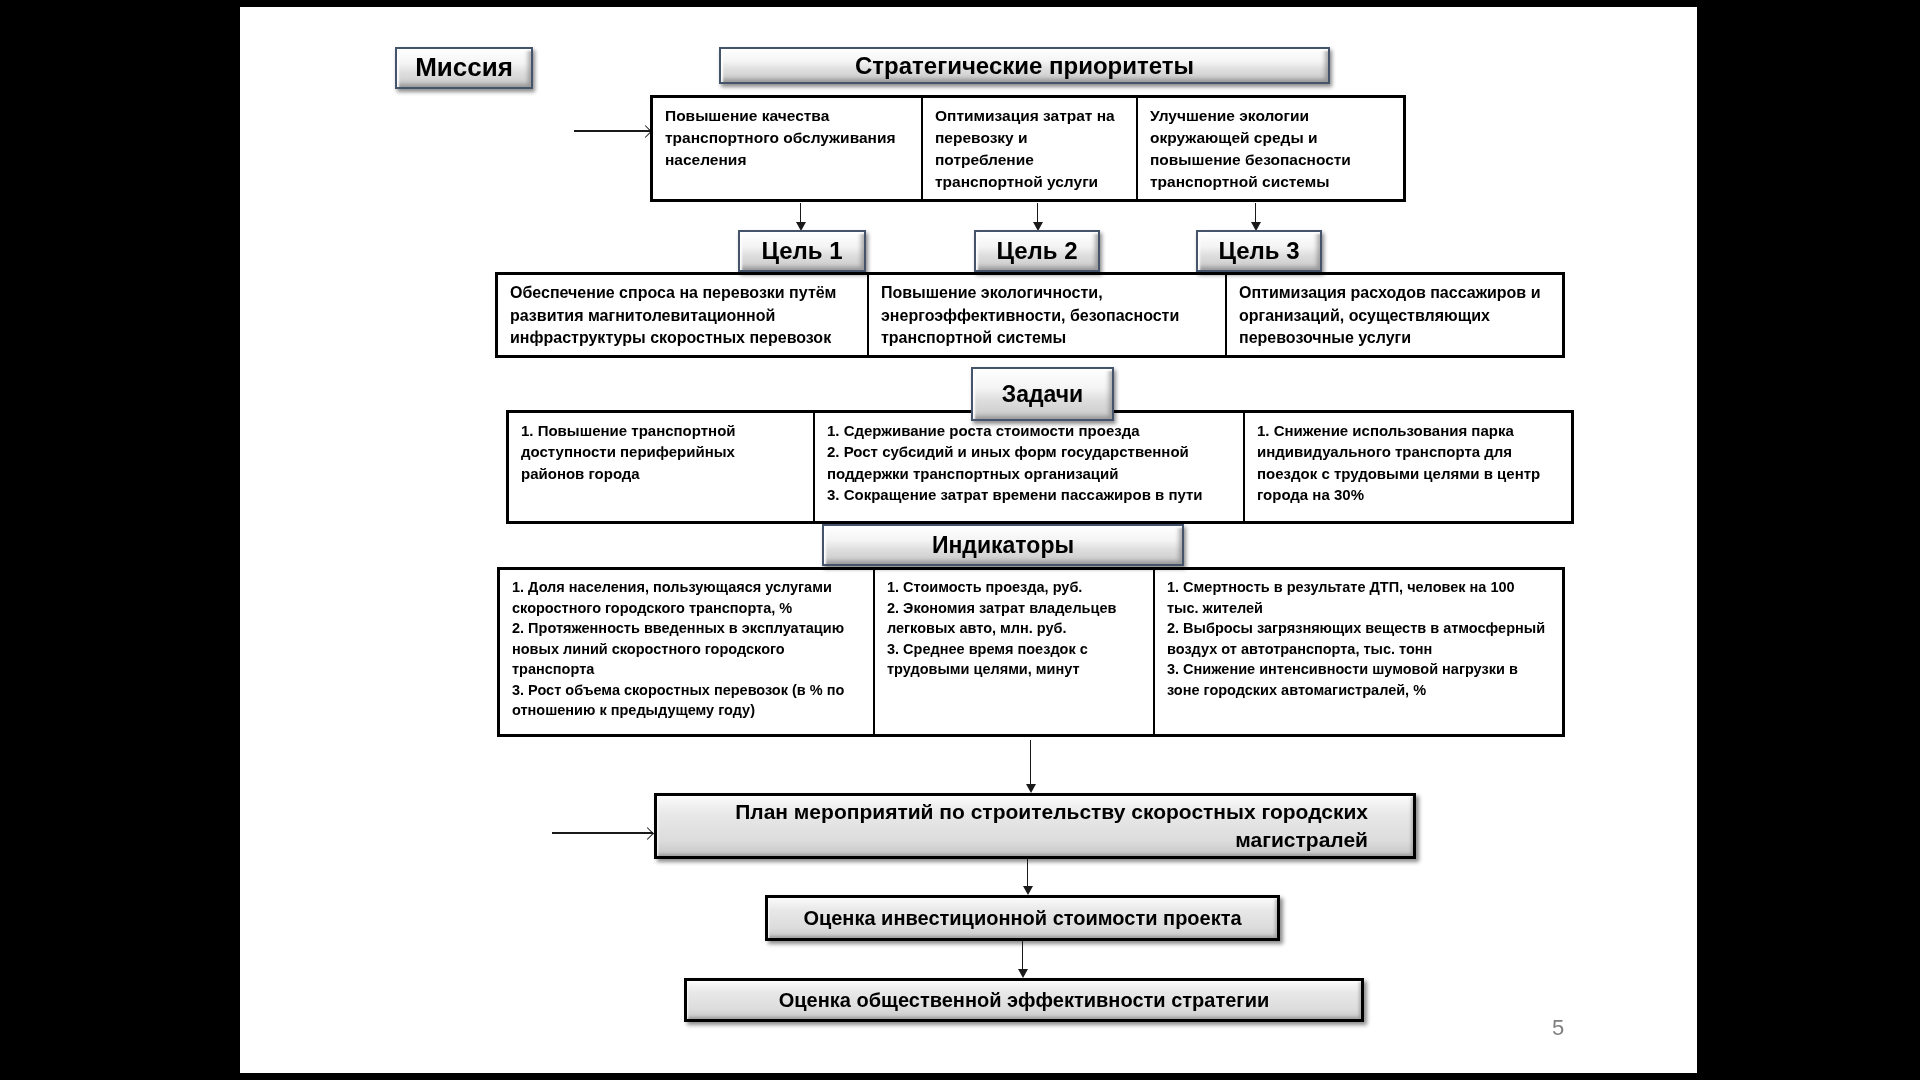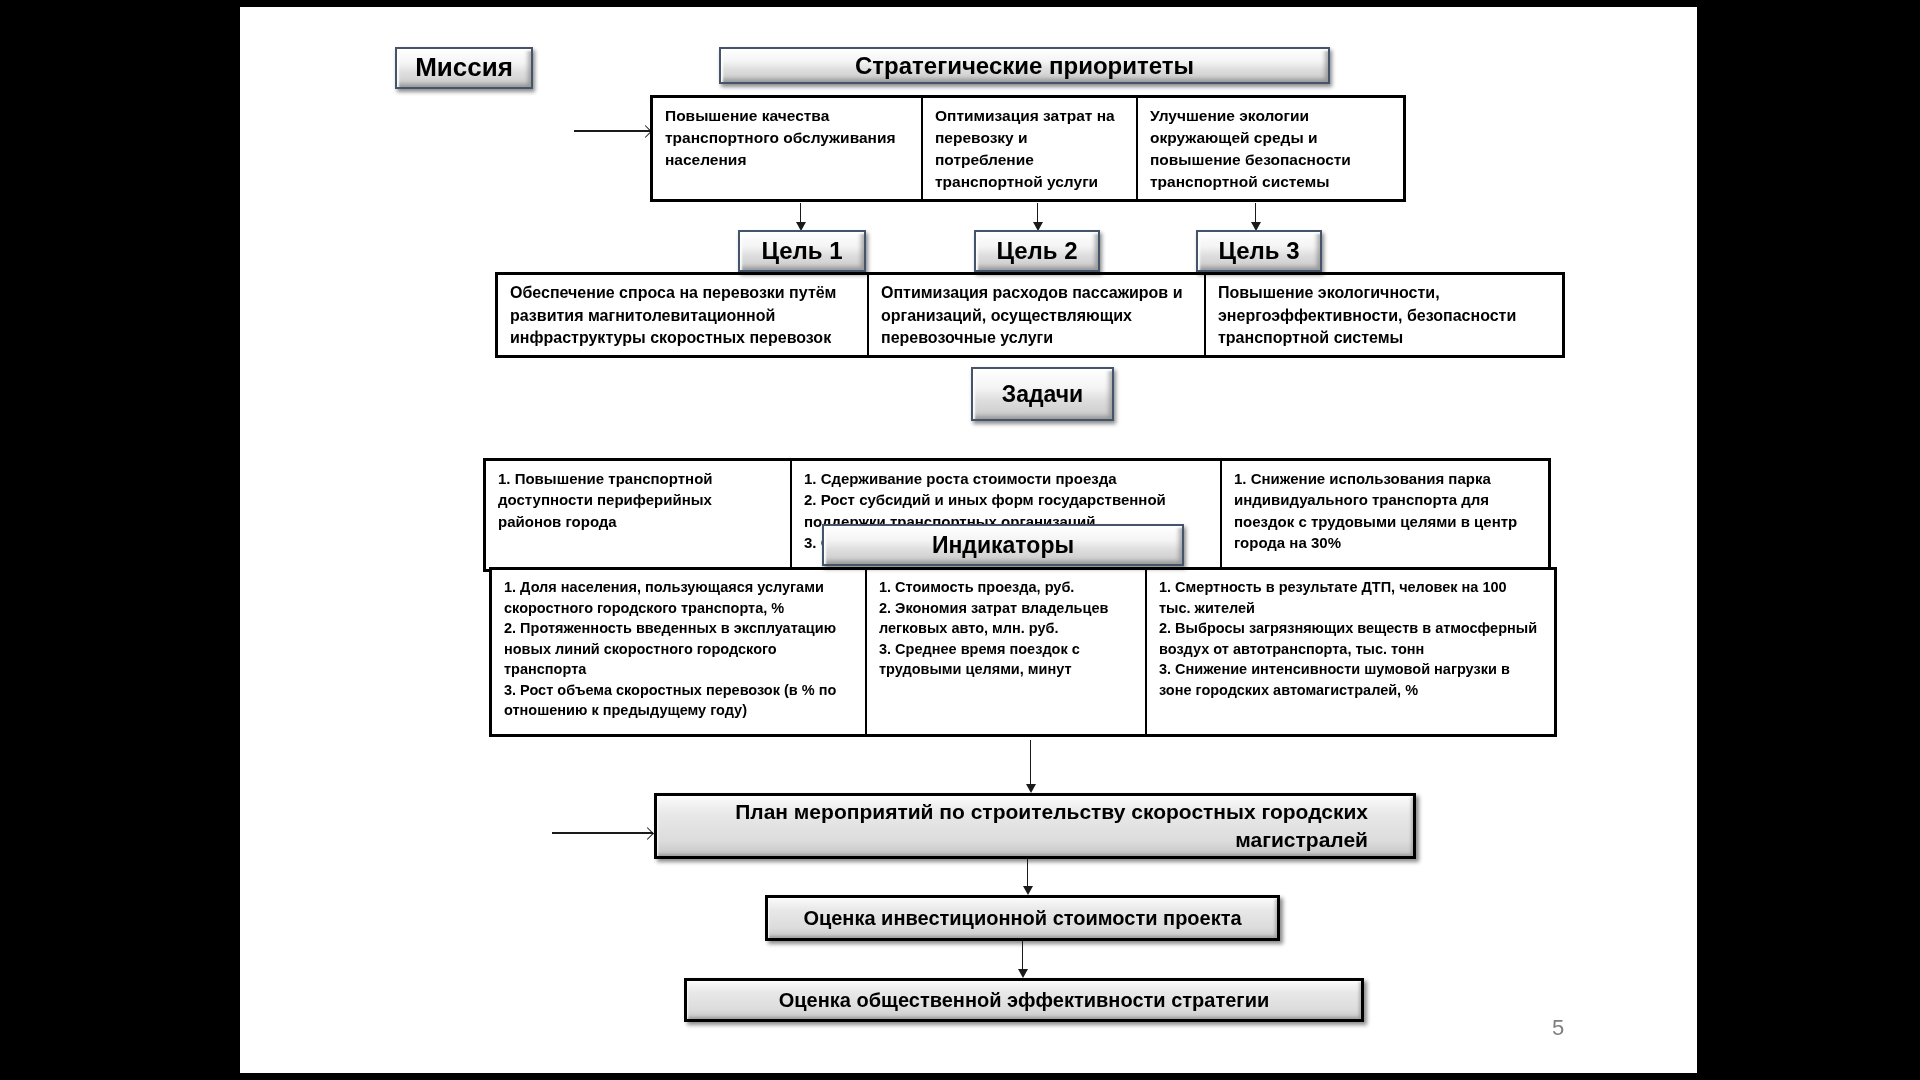--- a/index.html
+++ b/index.html
@@ -95,39 +95,39 @@
   </div>
   <div class="btn3d" style="left:734px; top:223px; width:126px; height:42px; font-size:24px; z-index:2;">
     <span>Цель 2</span>
   </div>
   <div class="btn3d" style="left:956px; top:223px; width:126px; height:42px; font-size:24px; z-index:2;">
     <span>Цель 3</span>
   </div>
 
   <div class="row" style="left:255px; top:265px; width:1070px; height:86px;">
     <div class="cell" style="width:369px; font-size:16px;">Обеспечение спроса на перевозки путём развития магнитолевитационной инфраструктуры скоростных перевозок</div>
+    <div class="cell" style="width:358px; font-size:16px;">Повышение экологичности, энергоэффективности, безопасности транспортной системы</div>
     <div class="cell" style="width:337px; font-size:16px;">Оптимизация расходов пассажиров и организаций, осуществляющих перевозочные услуги</div>
-    <div class="cell" style="width:358px; font-size:16px;">Повышение экологичности, энергоэффективности, безопасности транспортной системы</div>
   </div>
 
   <div class="btn3d" style="left:731px; top:360px; width:143px; height:54px; font-size:23px; z-index:2;">
     <span>Задачи</span>
   </div>
-  <div class="row" style="left:243px; top:403px; width:1068px; height:114px;margin-top:48px;">
+  <div class="row" style="left:266px; top:403px; width:1068px; height:114px;">
     <div class="cell" style="width:304px; font-size:15px;">1. Повышение транспортной доступности периферийных районов города</div>
     <div class="cell" style="width:430px; font-size:15px;">1. Сдерживание роста стоимости проезда
 2. Рост субсидий и иных форм государственной поддержки  транспортных организаций
 3. Сокращение затрат времени пассажиров в пути</div>
     <div class="cell" style="width:328px; font-size:15px;">1. Снижение использования парка индивидуального транспорта для поездок с трудовыми целями в центр города на 30%</div>
   </div>
 
   <div class="btn3d" style="left:582px; top:517px; width:362px; height:42px; font-size:23px; z-index:2;">
     <span>Индикаторы</span>
   </div>
-  <div class="row" style="left:249px; top:560px; width:1068px; height:170px;">
+  <div class="row" style="left:257px; top:560px; width:1068px; height:170px;">
     <div class="cell" style="width:373px; font-size:14.5px;">1. Доля населения, пользующаяся услугами скоростного городского транспорта, %
 2. Протяженность введенных в эксплуатацию новых линий скоростного городского транспорта
 3. Рост объема скоростных перевозок (в % по отношению к предыдущему году)</div>
     <div class="cell" style="width:280px; font-size:14.5px;">1. Стоимость проезда, руб.
 2. Экономия затрат владельцев легковых авто, млн. руб.
 3. Среднее время поездок с трудовыми целями, минут</div>
     <div class="cell" style="width:409px; font-size:14.5px;">1. Смертность в результате ДТП, человек на 100 тыс. жителей
 2. Выбросы загрязняющих веществ в атмосферный воздух от автотранспорта, тыс. тонн
 3. Снижение интенсивности шумовой нагрузки в зоне городских автомагистралей, %</div>
   </div>

